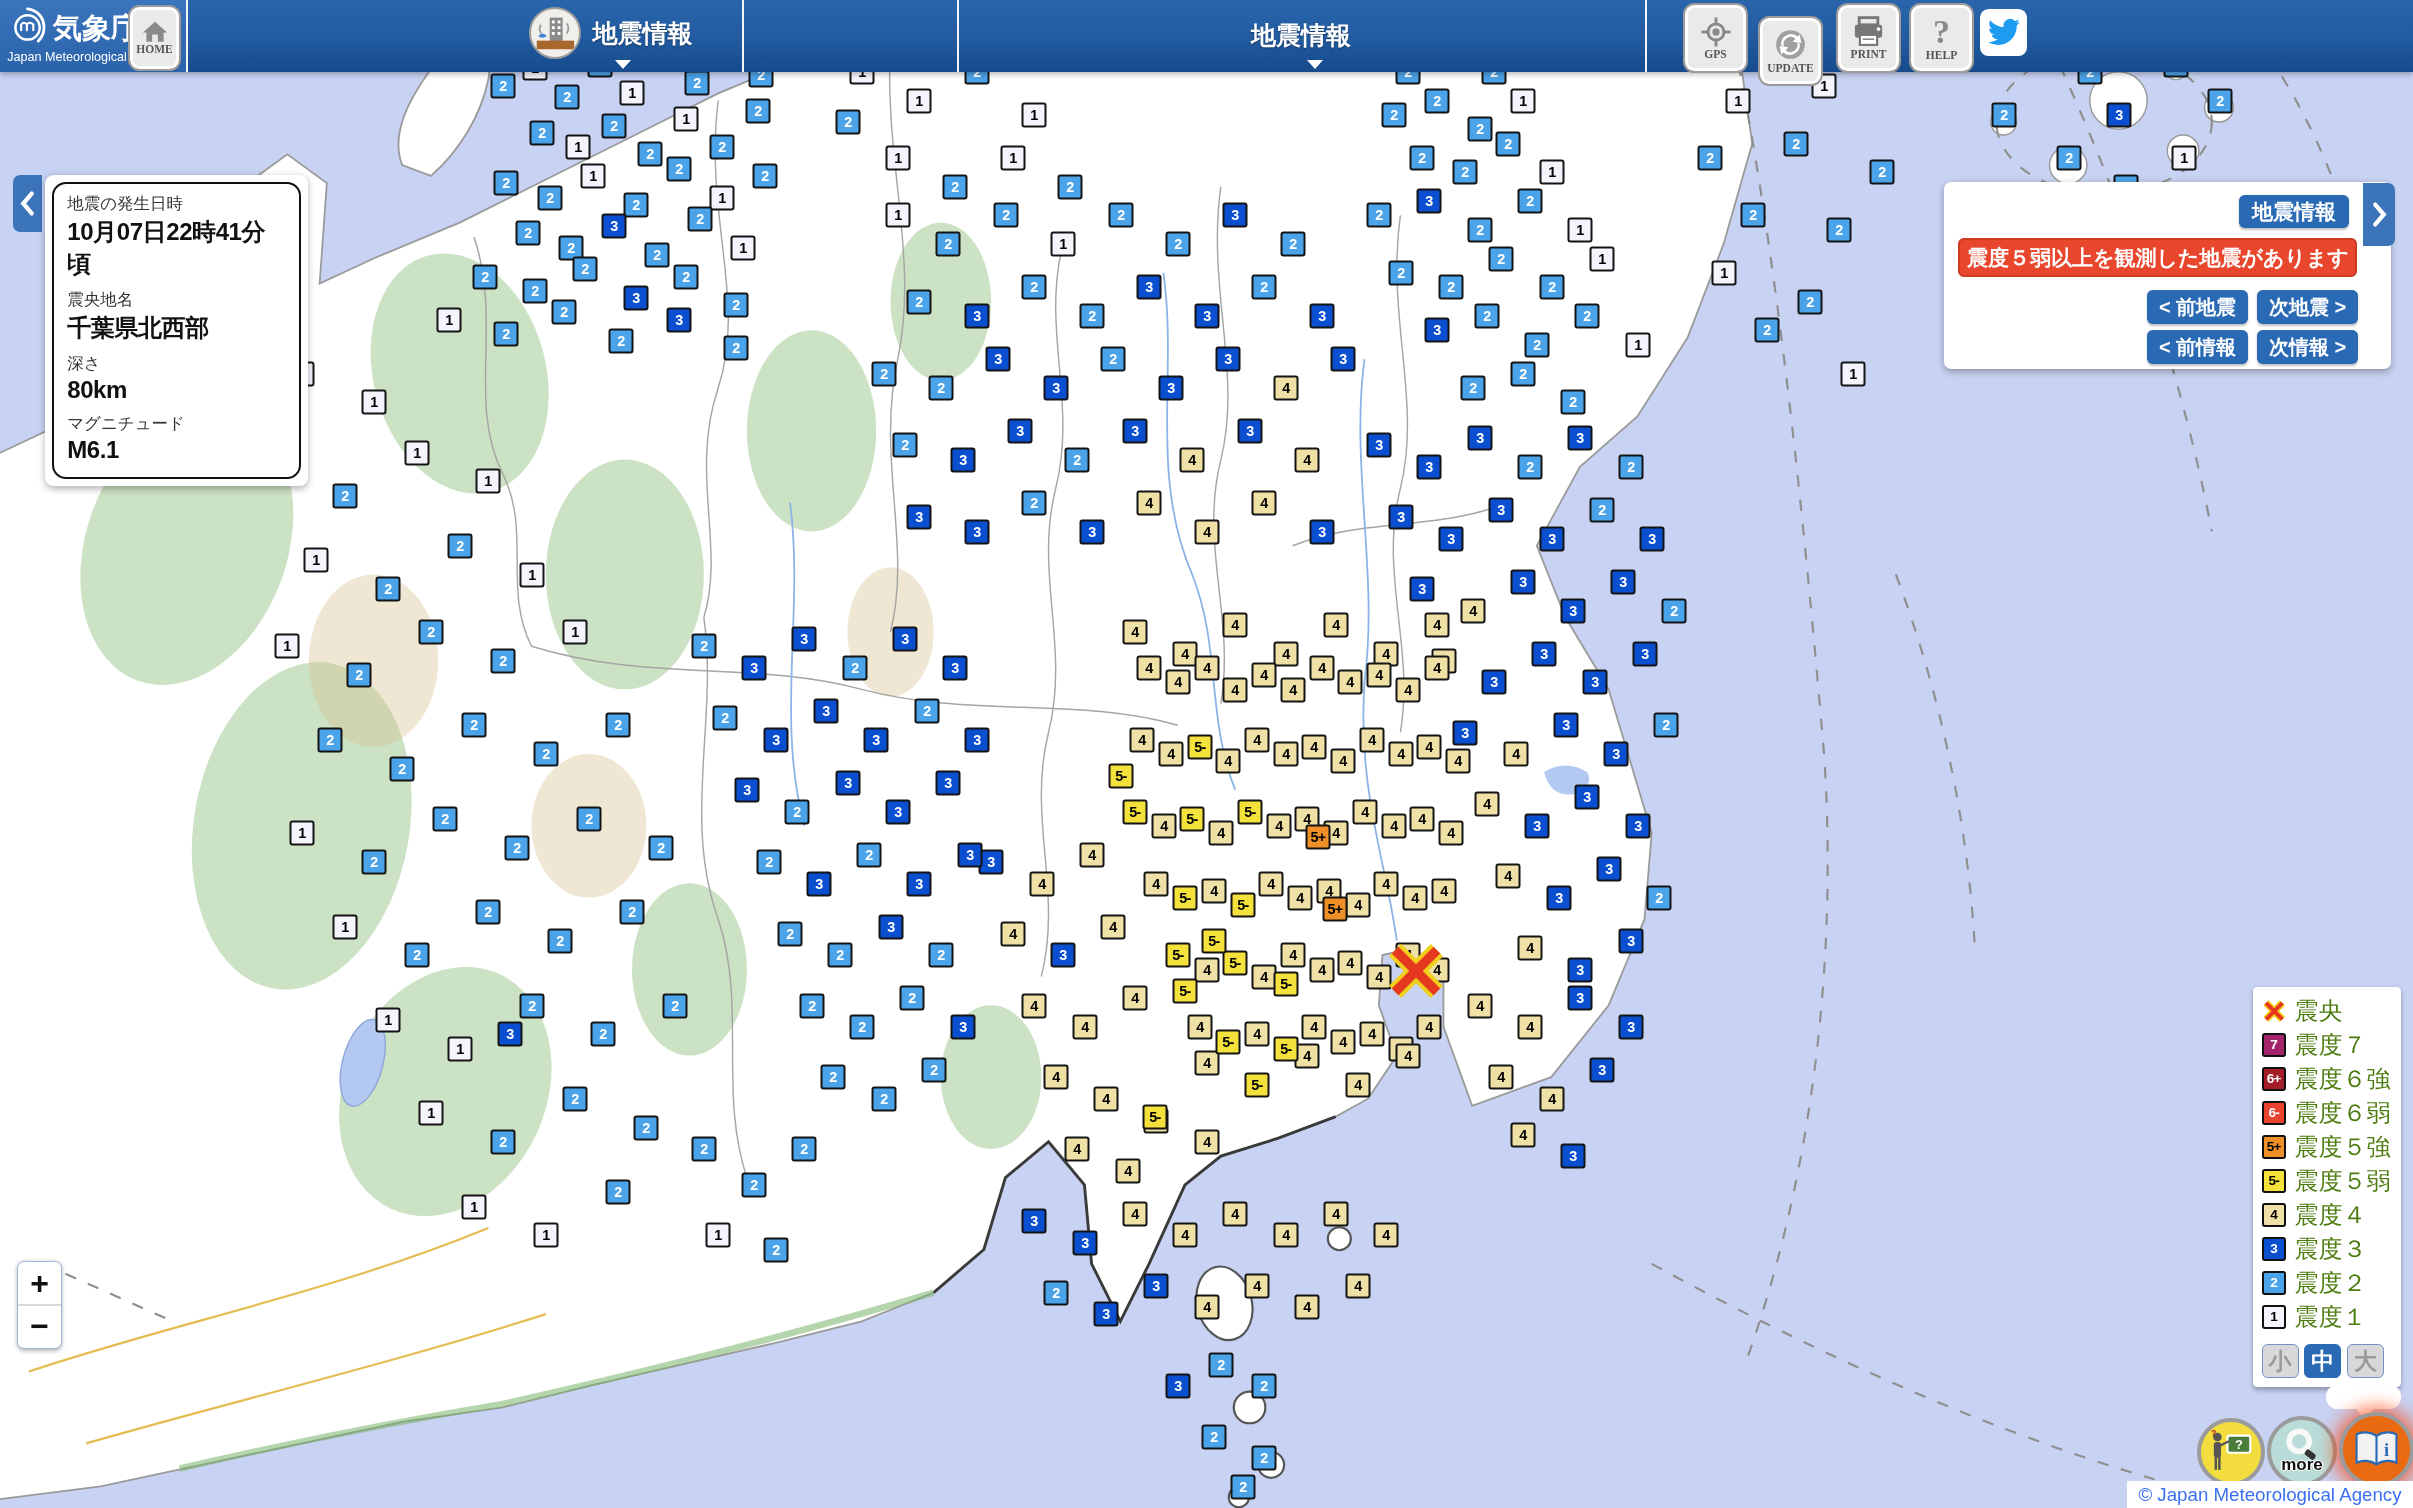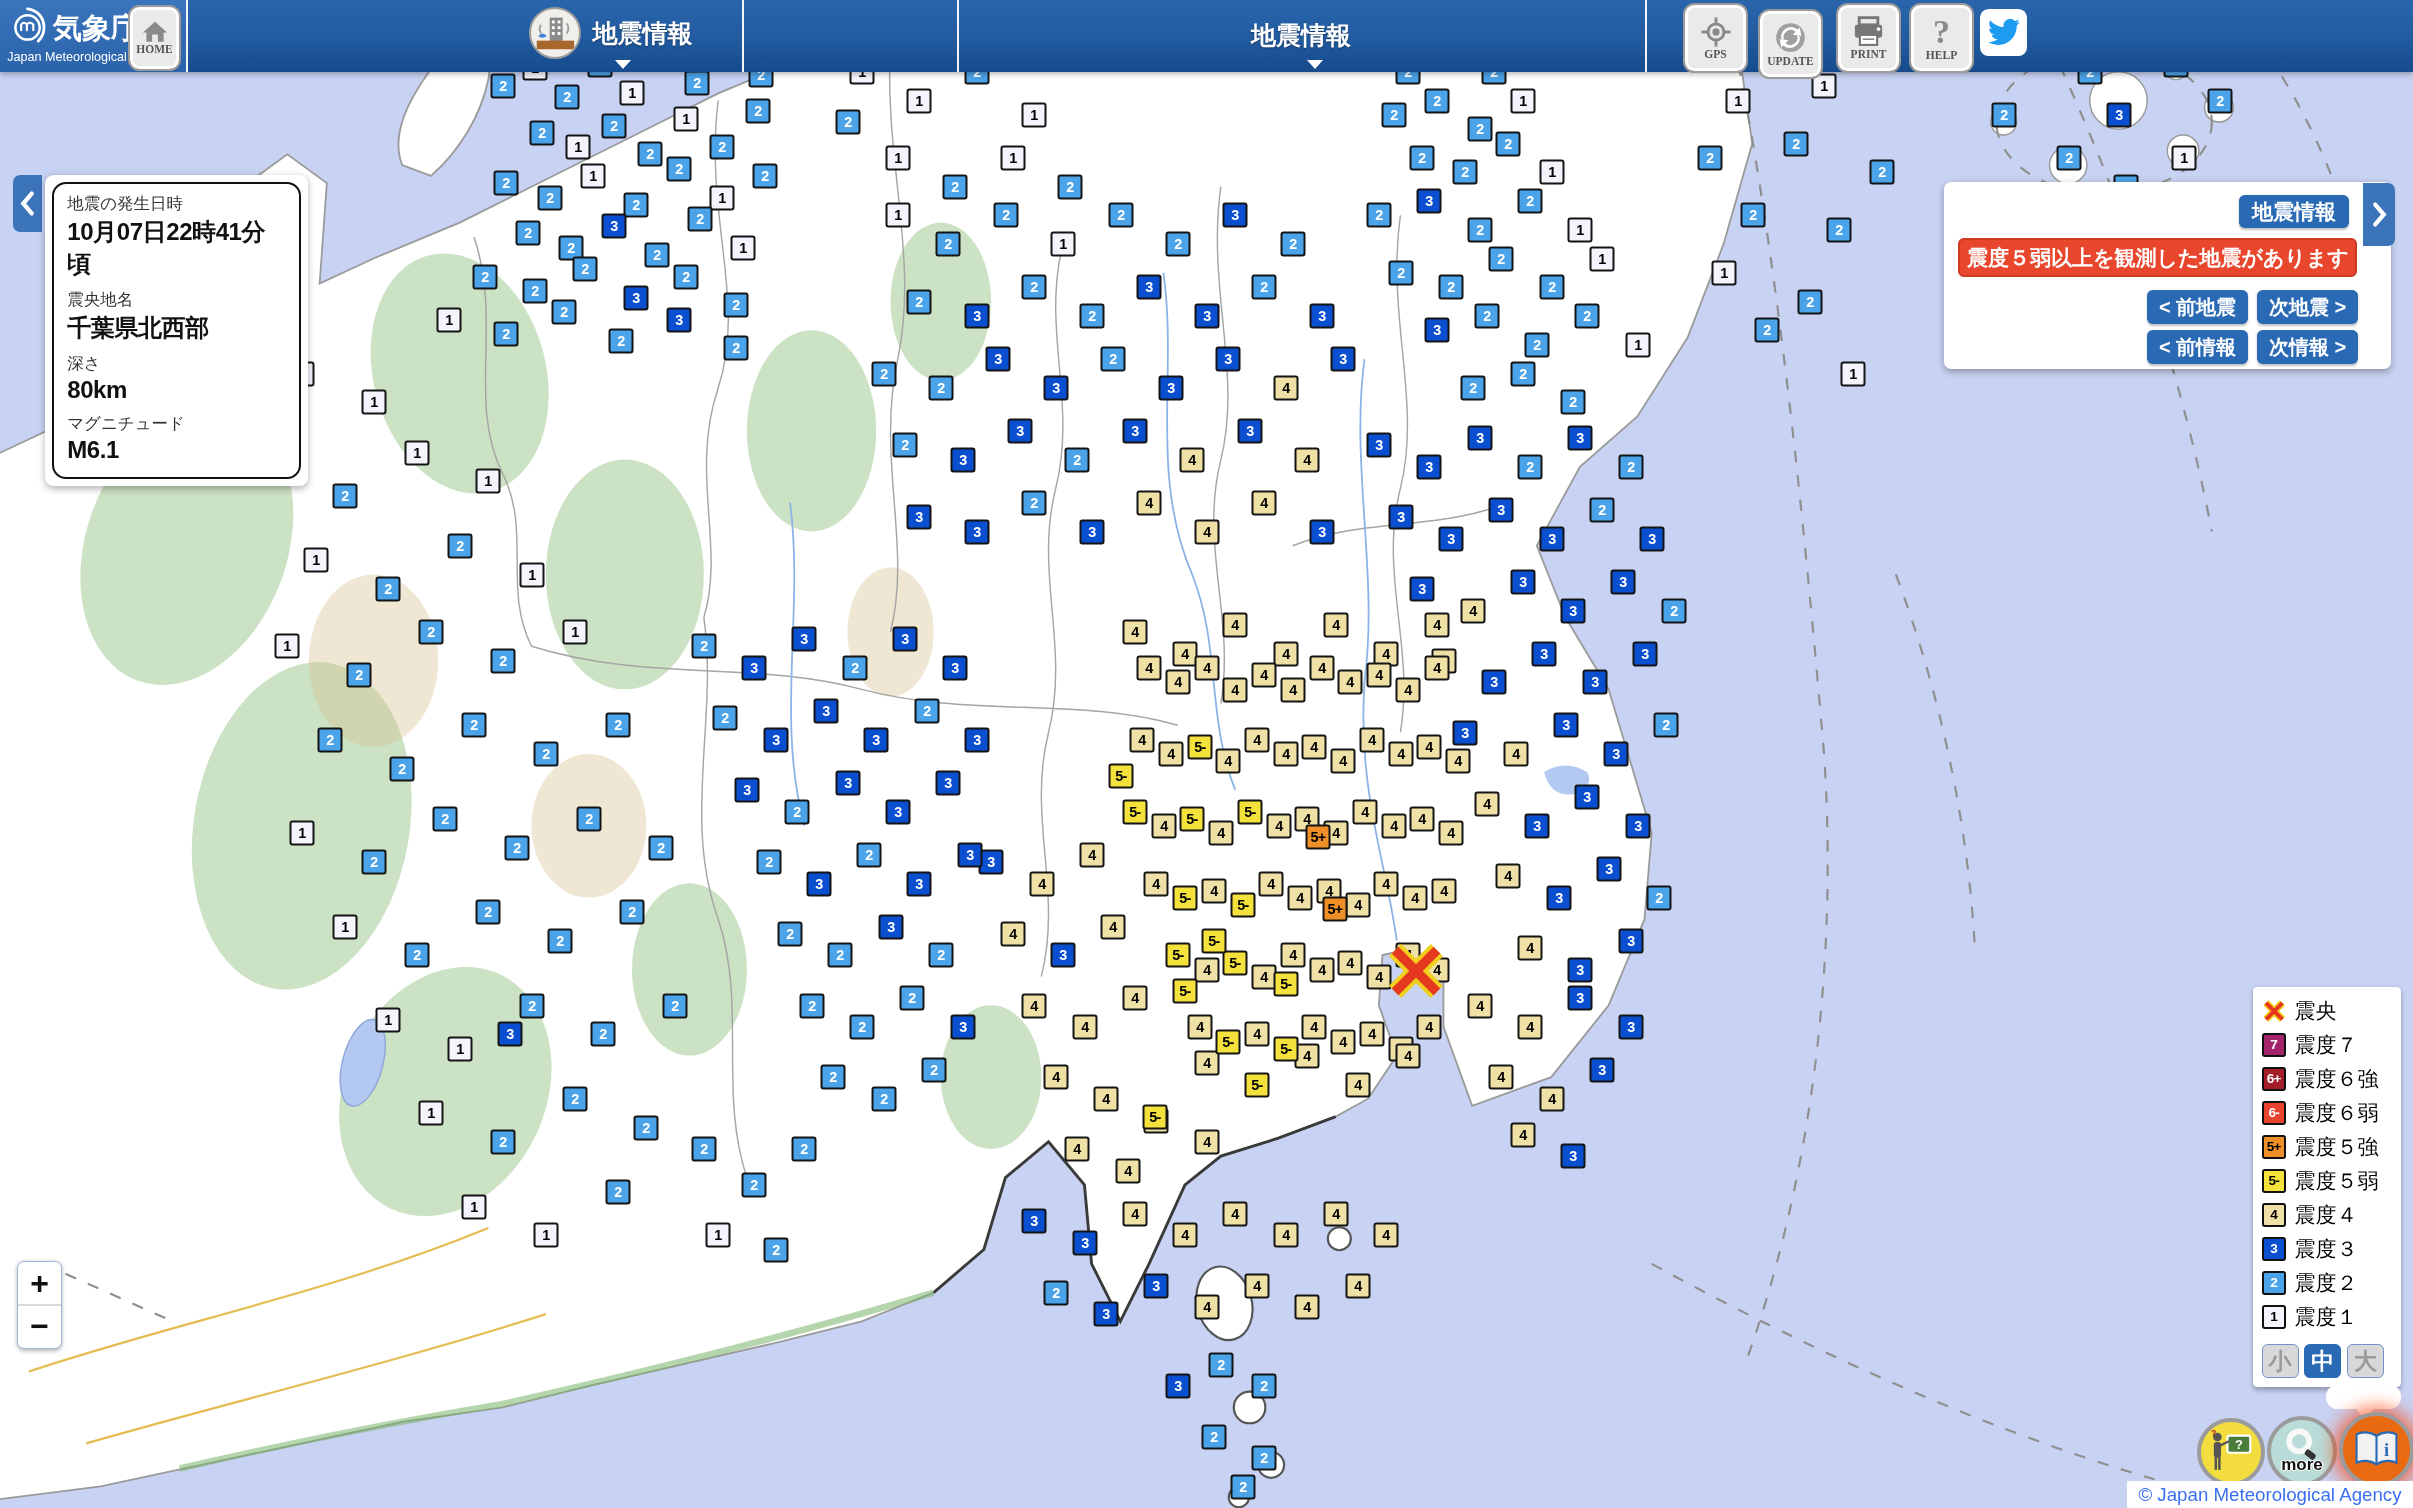--- a/index.html
+++ b/index.html
@@ -73,21 +73,21 @@
     font-weight:700;display:flex;align-items:center;justify-content:center;cursor:pointer;white-space:nowrap;}
   .pnav-btn{position:absolute;width:101px;height:34px;font-size:20px;}
 
   
   #legend{position:absolute;left:2253px;top:987px;width:148px;box-sizing:border-box;background:#fff;
     border-radius:4.3px;padding:7.2px 8.6px 8.6px 8.6px;z-index:50;box-shadow:0 2.2px 5.7px rgba(0,0,0,.3);}
   .leg-row{display:flex;align-items:center;height:34px;}
   .leg-box{width:24.4px;height:24.4px;border:2.2px solid #111;border-radius:2.9px;box-sizing:border-box;
     display:flex;align-items:center;justify-content:center;font:700 13.6px/1 "Liberation Sans",sans-serif;
     letter-spacing:-0.7px;flex:none;}
-  .leg-label{margin-left:8.6px;font-size:21px;color:#000000;white-space:nowrap;}
+  .leg-label{margin-left:8.6px;font-size:24px;color:#4d7c0f;white-space:nowrap;}
   #size-buttons{display:flex;gap:5.7px;margin-top:10px;}
   .size-btn{width:37px;height:34px;border-radius:5.7px;border:1.4px solid #7090c8;font-size:23px;
     font-weight:700;display:flex;align-items:center;justify-content:center;cursor:pointer;
     background:#d8d8d8;color:#9a9a9a;box-sizing:border-box;}
   .size-btn.active{background:#2a6ab5;color:#fff;border-color:#2a6ab5;}
 
   
   #zoomctl{position:absolute;left:17px;top:1261px;width:45px;height:88px;background:#fff;
     border:1.4px solid #9fb6d8;border-radius:7.2px;z-index:50;box-shadow:0 1.4px 4.3px rgba(0,0,0,.3);
     display:flex;flex-direction:column;box-sizing:border-box;}
@@ -663,21 +663,21 @@
         <circle cx="22" cy="22" r="5" fill="#8a8a8a"></circle>
         <g stroke="#8a8a8a" stroke-width="4">
             <line x1="22" y1="2" x2="22" y2="10"></line>
             <line x1="22" y1="34" x2="22" y2="42"></line>
         <line x1="2" y1="22" x2="10" y2="22"></line>
             <line x1="34" y1="22" x2="42" y2="22"></line>
           </g>
       </svg>
       <span class="lbl">GPS</span>
     </div>
-    <div class="sq-btn" style="left:1758px;top:9px;width:61px;height:66px">
+    <div class="sq-btn" style="left:1758px;top:16px;width:61px;height:66px">
       <svg width="33" height="33" viewBox="0 0 46 46">
         <circle cx="23" cy="23" r="20" fill="#a0a0a0"></circle>
         <path d="M14 26 a 10 10 0 0 1 16 -11 l -4 4 12 2 -2 -12 -3 3 a 14 14 0 0 0 -23 12 Z" fill="#fff"></path>
         <path d="M32 20 a 10 10 0 0 1 -16 11 l 4 -4 -12 -2 2 12 3 -3 a 14 14 0 0 0 23 -12 Z" fill="#fff"></path>
       </svg>
       <span class="lbl">UPDATE</span>
     </div>
     <div class="sq-btn" style="left:1836px;top:2.9px;width:61px;height:66px">
       <svg width="33" height="32" viewBox="0 0 46 44">
         <rect x="10" y="2" width="26" height="10" fill="none" stroke="#777" stroke-width="4"></rect>

